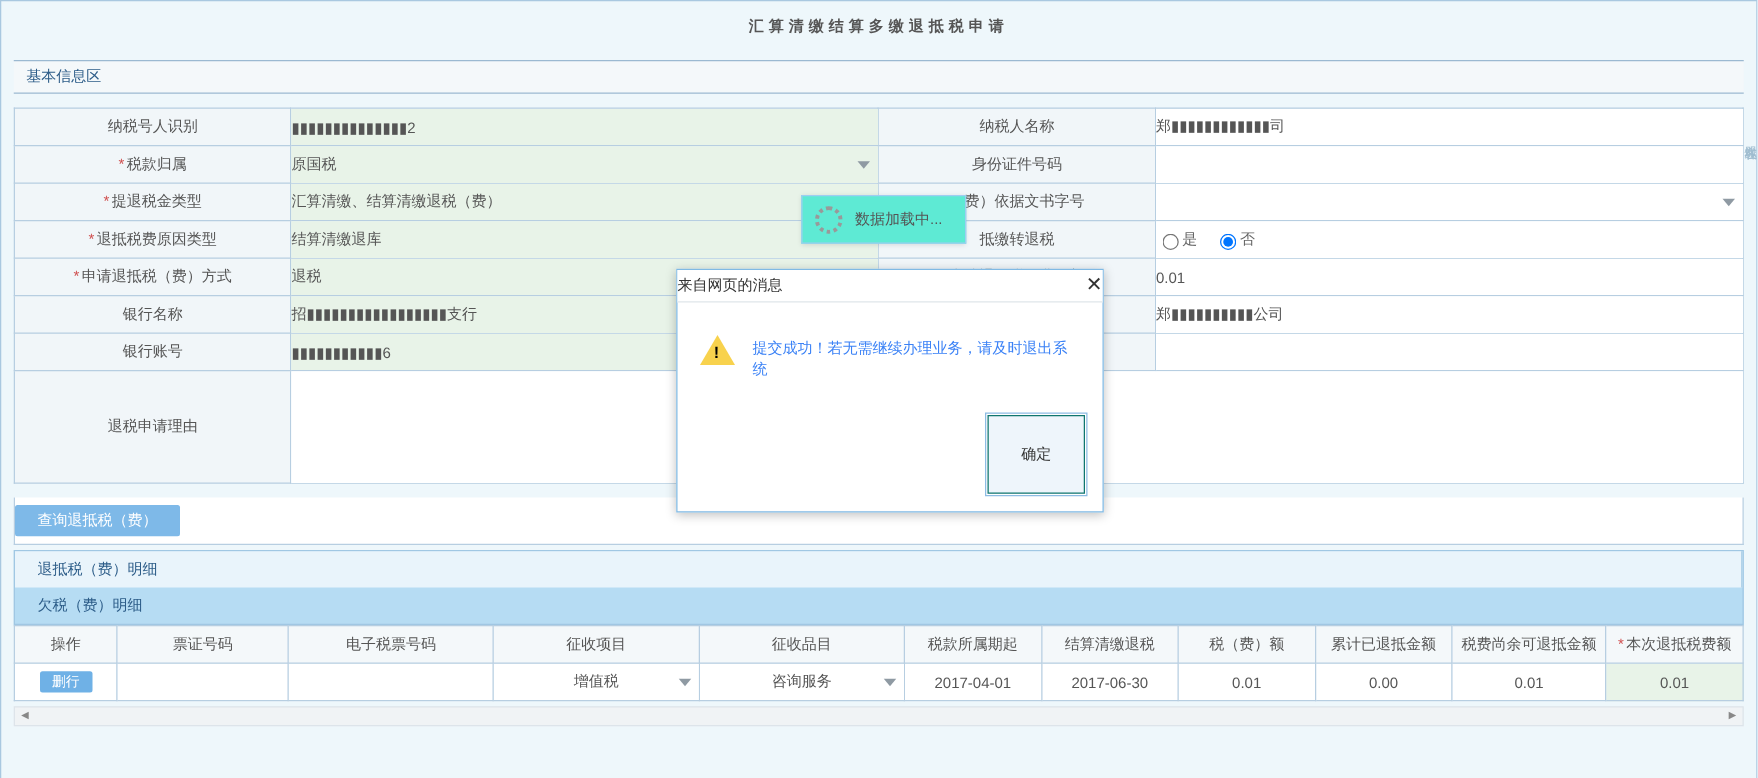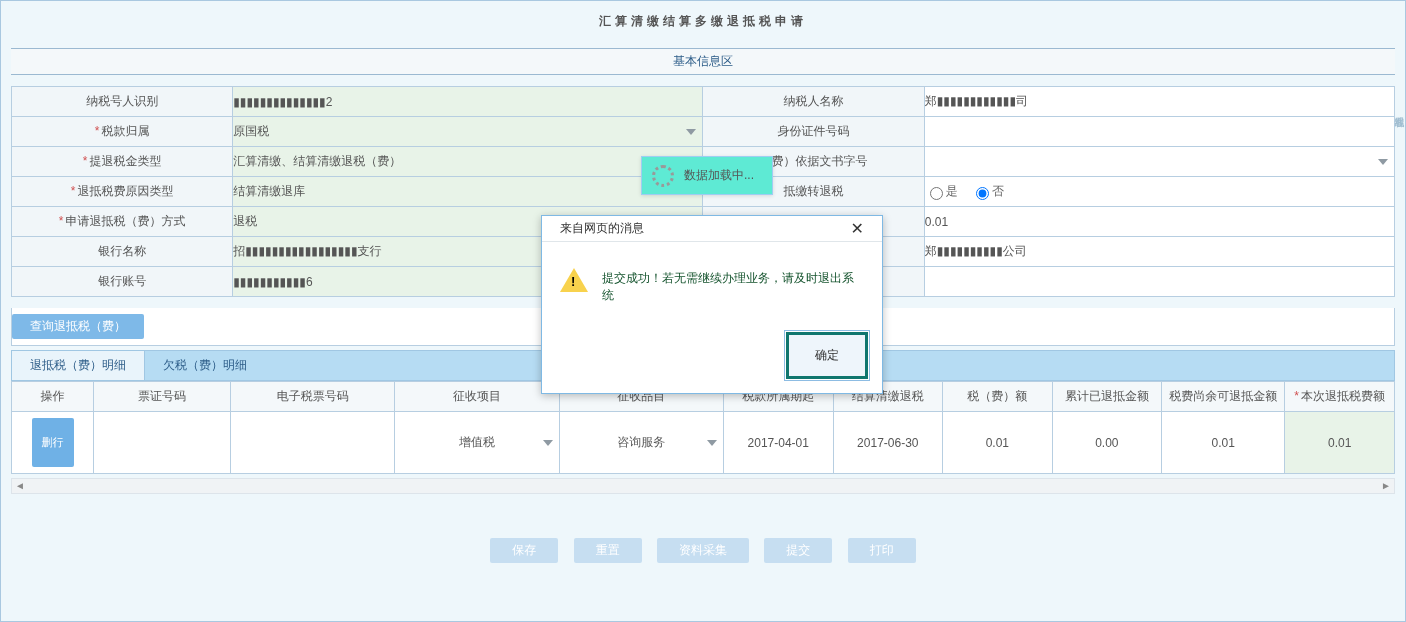--- a/index.html
+++ b/index.html
@@ -27,21 +27,20 @@
     letter-spacing: 4px;
   }
   .section-header {
     background: #f4f8fa;
     border: 1px solid #9bb9d1;
     border-left: 0;
     border-right: 0;
     padding: 4px 10px;
     color: #2c5c88;
     font-weight: 500;
-    text-align: center;
   }
   .info-table {
     width: calc(100% - 20px);
     margin: 11px 10px;
     border-collapse: collapse;
     table-layout: fixed;
   }
   .info-table td, .info-table th {
     border: 1px solid #b7cee1;
     padding: 0;
@@ -90,20 +89,21 @@
     padding: 4px 18px;
     border-radius: 2px;
     cursor: pointer;
     font-size: 12px;
   }
   .tabs {
     margin: 4px 10px 0;
     background: #b6dcf3;
     border: 1px solid #a0c7e3;
     display: flex;
+    flex-direction: column;
   }
   .tab {
     padding: 6px 18px;
     color: #2c5c88;
     cursor: pointer;
   }
   .tab.active {
     background: #e9f4fb;
     border-right: 1px solid #a0c7e3;
     color: #2c5c88;
@@ -123,21 +123,21 @@
     font-weight: normal;
     color: #555;
     font-size: 12px;
   }
   .detail-table th { background: #f4f8fa; }
   .detail-table .req { color: #d05050; margin-right: 2px; }
   .row-btn {
     display: inline-block;
     background: #6fb1e6;
     color: #fff;
-    padding: 17px 10px;
+    padding: 1px 10px;
     border-radius: 2px;
     cursor: pointer;
     font-size: 11px;
   }
   .scroll-bar {
     margin: 4px 10px;
     height: 16px;
     background: #f0f3f5;
     border: 1px solid #dde4ea;
     position: relative;
@@ -193,41 +193,41 @@
     position: absolute;
     left: 540px; top: 214px;
     width: 342px;
     background: #fff;
     border: 1px solid #7fb9e4;
     box-shadow: 0 2px 8px rgba(0,0,0,.25);
     z-index: 60;
     font-size: 12px;
   }
   .modal-title {
-    padding: 4px 18px;
+    padding: 4px 0;
     color: #333;
     border-bottom: 1px solid #e0e6ea;
     display: flex;
     justify-content: space-between;
     align-items: center;
     background: #fff;
   }
   .modal-close {
     cursor: pointer;
     font-size: 16px;
     line-height: 14px;
     color: #333;
     font-weight: 300;
   }
   .modal-body {
     padding: 28px 18px 22px;
     display: flex;
     align-items: flex-start;
     gap: 14px;
-    color: #14532d;
+    color: #3b82f6;
   }
   .warn-icon {
     width: 0; height: 0;
     border-left: 14px solid transparent;
     border-right: 14px solid transparent;
     border-bottom: 24px solid #f8d24d;
     position: relative;
     flex-shrink: 0;
     margin-top: -2px;
   }
@@ -239,24 +239,24 @@
     color: #000;
     font-weight: bold;
     font-size: 13px;
   }
   .modal-footer {
     text-align: right;
     padding: 6px 14px 14px;
   }
   .modal-ok {
     display: inline-block;
-    border: 3px solid #0f766e;
+    border: 1px solid #0f766e;
     background: #eef5fb;
     color: #333;
-    padding: 12px 26px;
+    padding: 22px 26px;
     cursor: pointer;
     outline: 1px solid #8dbce3;
     outline-offset: 1px;
     text-align: right;
   }
   .side-tab {
     position: absolute;
     right: -1px;
     top: 108px;
     color: #a0bdd0;
@@ -318,20 +318,24 @@
       <td class="lbl">银行名称</td>
       <td class="val">招▮▮▮▮▮▮▮▮▮▮▮▮▮▮▮▮▮支行</td>
       <td class="lbl"></td>
       <td class="val white">郑▮▮▮▮▮▮▮▮▮▮公司</td>
     </tr>
     <tr>
       <td class="lbl">银行账号</td>
       <td class="val">▮▮▮▮▮▮▮▮▮▮▮6</td>
       <td class="lbl"></td>
       <td class="val white"></td>
+    </tr>
+    <tr class="reason-row">
+      <td class="lbl">退税申请理由</td>
+      <td class="val" colspan="3"></td>
     </tr>
   </tbody>
     </table>
 
   <div class="query-bar">
     <span class="btn-primary">查询退抵税（费）</span>
   </div>
 
   <div class="tabs">
     <div class="tab active">退抵税（费）明细</div>

